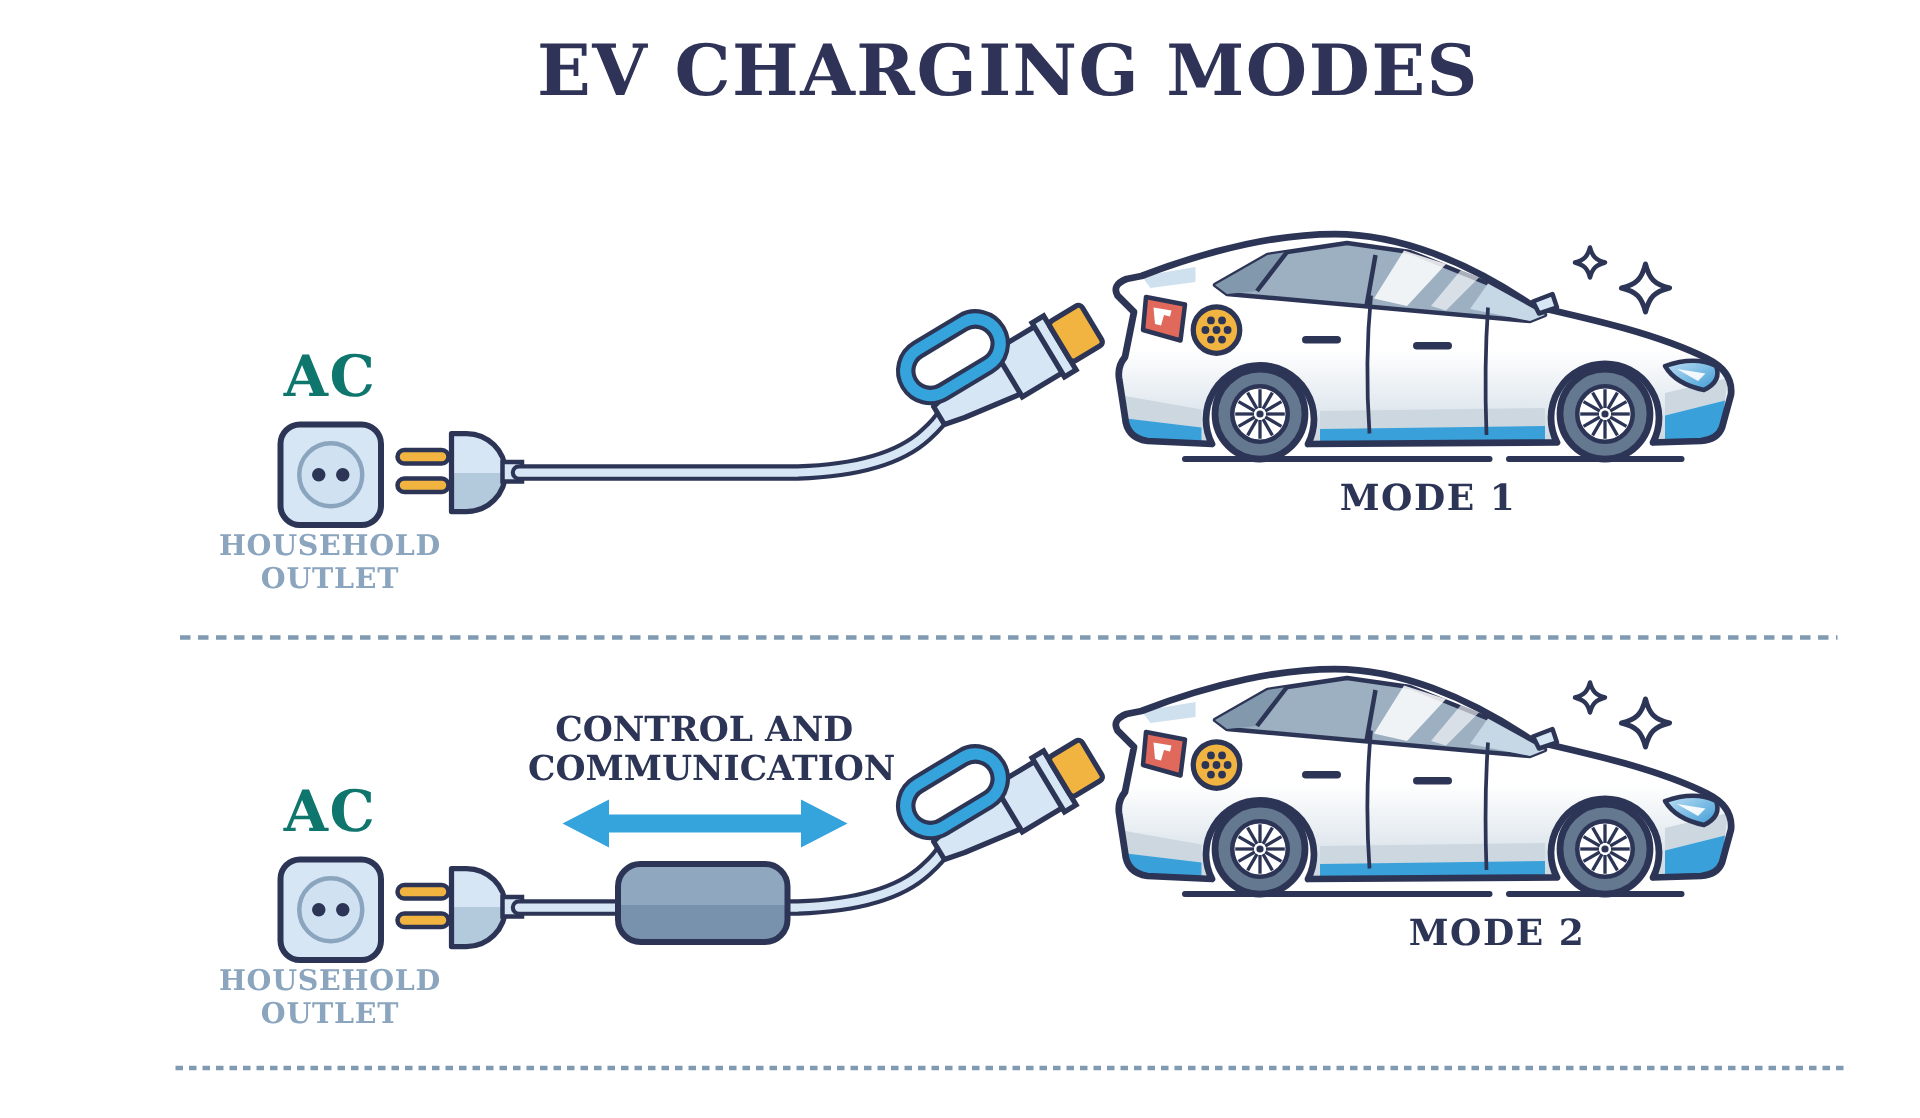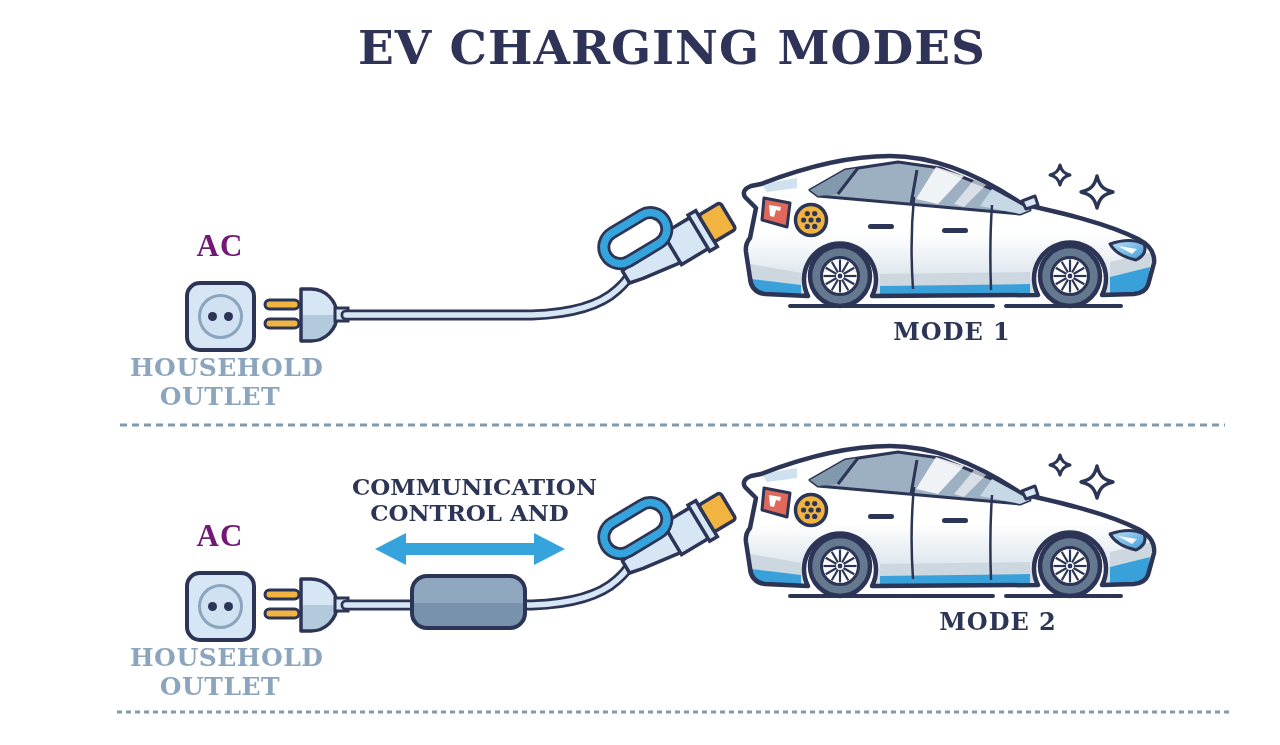--- a/index.html
+++ b/index.html
@@ -1,23 +1,23 @@
 <!DOCTYPE html>
 <html><head>
 <meta charset="utf-8">
 <style>
   html,body{margin:0;padding:0;background:#ffffff;}
   .stage{position:relative;width:1280px;height:745px;background:#ffffff;overflow:hidden;
          font-family:"DejaVu Serif","Liberation Serif",serif;margin-left:32px;}
   .stage svg{position:absolute;left:0;top:0;}
   .txt{position:absolute;text-align:center;font-weight:bold;}
   .title{left:0;top:20px;width:1280px;font-size:47px;letter-spacing:1px;color:#2f3357;}
-  .ac{width:140px;font-size:31px;color:#701a75;letter-spacing:1px;font-family:Liberation Serif, serif;}
+  .ac{width:140px;font-size:38px;color:#0f766e;letter-spacing:1px;}
   .ac.m1{left:118px;top:228px;} .ac.m2{left:118px;top:518px;}
-  .outlet-label{width:180px;font-size:25px;line-height:1.14;color:#8aa5bd;letter-spacing:0.5px;}
+  .outlet-label{width:180px;font-size:19px;line-height:1.14;color:#8aa5bd;letter-spacing:0.5px;}
   .outlet-label.m1{left:98px;top:354px;} .outlet-label.m2{left:98px;top:644px;}
   .mode-label{width:210px;font-size:24px;color:#2d3556;letter-spacing:1px;}
   .mode-label.m1{left:815px;top:317px;} .mode-label.m2{left:861px;top:607px;}
   .annotation{left:320px;top:474px;width:235px;font-size:23px;line-height:1.14;color:#2d3556;}
 </style>
 </head>
 <body>
 
 <div class="stage">
 
@@ -167,22 +167,22 @@
 <div class="txt title">EV CHARGING MODES</div>
 
 <div class="txt ac m1">AC</div>
 <div class="txt outlet-label m1">
   <div>HOUSEHOLD</div>
   <div>OUTLET</div>
 </div>
 <div class="txt mode-label m1">MODE 1</div>
 
 <div class="txt annotation">
+  <div>CONTROL AND</div>
   <div>COMMUNICATION</div>
-  <div>CONTROL AND</div>
 </div>
 <div class="txt ac m2">AC</div>
 <div class="txt outlet-label m2">
   <div>HOUSEHOLD</div>
   <div>OUTLET</div>
 </div>
 <div class="txt mode-label m2">MODE 2</div>
 
 </div>
 

